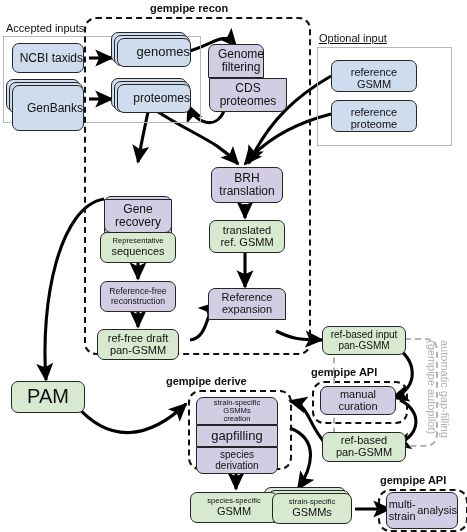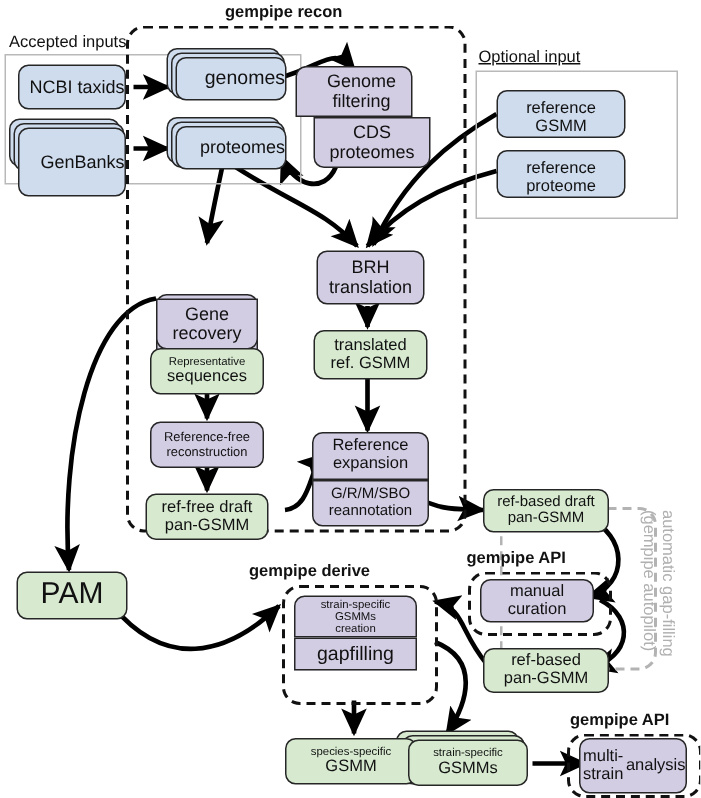--- a/index.html
+++ b/index.html
@@ -123,21 +123,21 @@
   <div class="node blue t13" style="left:117px;top:38px;width:74px;height:29px;">
     <span>genomes</span>
   </div>
 
   <div class="stack blue" style="left:111px;top:78px;width:74px;height:29px;"></div>
   <div class="stack blue" style="left:114px;top:81px;width:74px;height:29px;"></div>
   <div class="node blue t12" style="left:117px;top:84px;width:74px;height:29px;">
     <span>proteomes</span>
   </div>
 
-  <div class="node purple t12" style="left:197px;top:44px;width:78px;height:34px;flex-direction:column;border-bottom-left-radius:0;border-bottom-right-radius:0;padding-left:10px;">
+  <div class="node purple t12" style="left:208px;top:44px;width:56px;height:34px;flex-direction:column;border-bottom-left-radius:0;border-bottom-right-radius:0;padding-left:10px;">
     <span>Genome</span>
     <span>filtering</span>
   </div>
   <div class="node purple t12" style="left:209px;top:78px;width:78px;height:34px;flex-direction:column;border-top-left-radius:0;border-top-right-radius:0;">
     <span>CDS</span>
     <span>proteomes</span>
   </div>
 
   <div class="node blue t11" style="left:331px;top:60px;width:86px;height:32px;flex-direction:column;">
     <span>reference</span>
@@ -180,27 +180,23 @@
 
   <div class="node green t11" style="left:209px;top:220px;width:76px;height:33px;flex-direction:column;">
     <span>translated</span>
     <span>ref. GSMM</span>
   </div>
 
   <div class="node purple t11" style="left:208px;top:288px;width:78px;height:32px;flex-direction:column;border-bottom-left-radius:0;border-bottom-right-radius:0;">
     <span>Reference</span>
     <span>expansion</span>
   </div>
-  <div class="node purple t10" style="left:208px;top:320px;width:78px;height:31px;flex-direction:column;border-top-left-radius:0;border-top-right-radius:0;">
-    <span>G/R/M/SBO</span>
-    <span>reannotation</span>
-  </div>
 
   <div class="node green t10" style="left:322px;top:326px;width:84px;height:29px;flex-direction:column;">
-    <span>ref-based draft</span>
+    <span>ref-based input</span>
     <span>pan-GSMM</span>
   </div>
 
   <div class="node purple t11" style="left:320px;top:386px;width:76px;height:29px;flex-direction:column;">
     <span>manual</span>
     <span>curation</span>
   </div>
 
   <div class="node green t11" style="left:322px;top:432px;width:84px;height:30px;flex-direction:column;">
     <span>ref-based</span>
@@ -211,20 +207,24 @@
     <span>PAM</span>
   </div>
 
   <div class="node purple t8" style="left:196px;top:397px;width:82px;height:28px;flex-direction:column;border-bottom-left-radius:0;border-bottom-right-radius:0;">
     <span>strain-specific</span>
     <span>GSMMs</span>
     <span>creation</span>
   </div>
   <div class="node purple" style="left:196px;top:425px;width:82px;height:22px;border-radius:0;font-size:13px;">
     <span>gapfilling</span>
+  </div>
+  <div class="node purple t10" style="left:196px;top:447px;width:82px;height:27px;flex-direction:column;border-top-left-radius:0;border-top-right-radius:0;">
+    <span>species</span>
+    <span>derivation</span>
   </div>
 
   <div class="node green" style="left:190px;top:492px;width:88px;height:31px;flex-direction:column;">
     <span class="t8">species-specific</span>
     <span class="t11">GSMM</span>
   </div>
 
   <div class="stack green" style="left:264px;top:487px;width:80px;height:31px;"></div>
   <div class="stack green" style="left:268px;top:490px;width:80px;height:31px;"></div>
   <div class="node green" style="left:272px;top:493px;width:80px;height:31px;flex-direction:column;">

